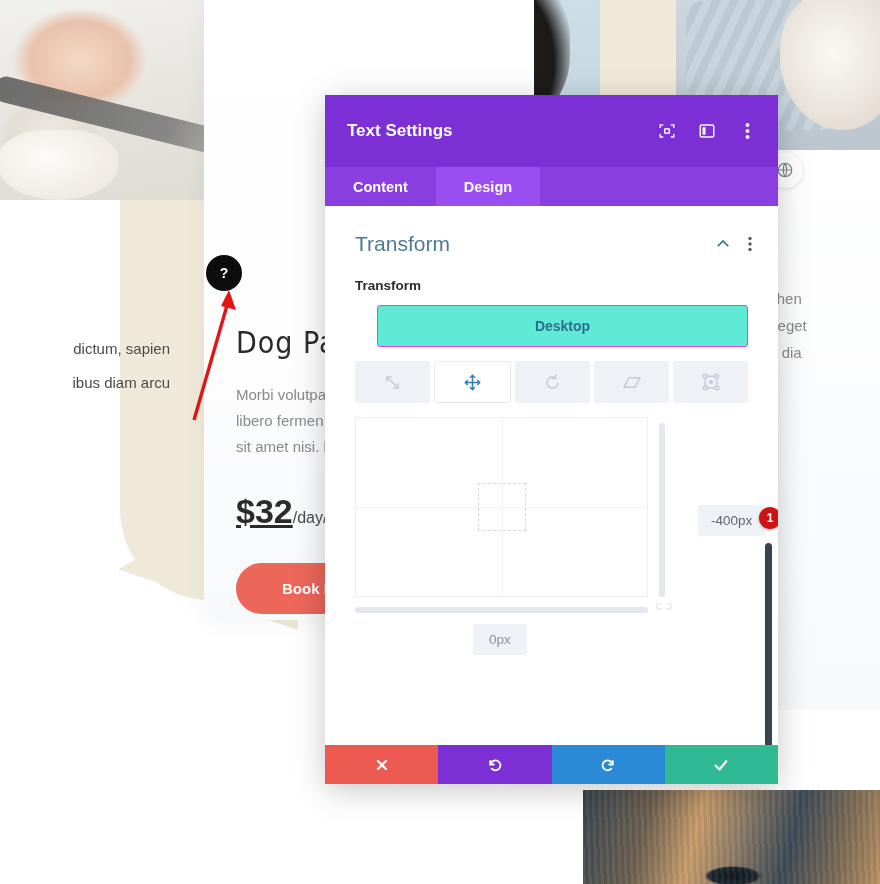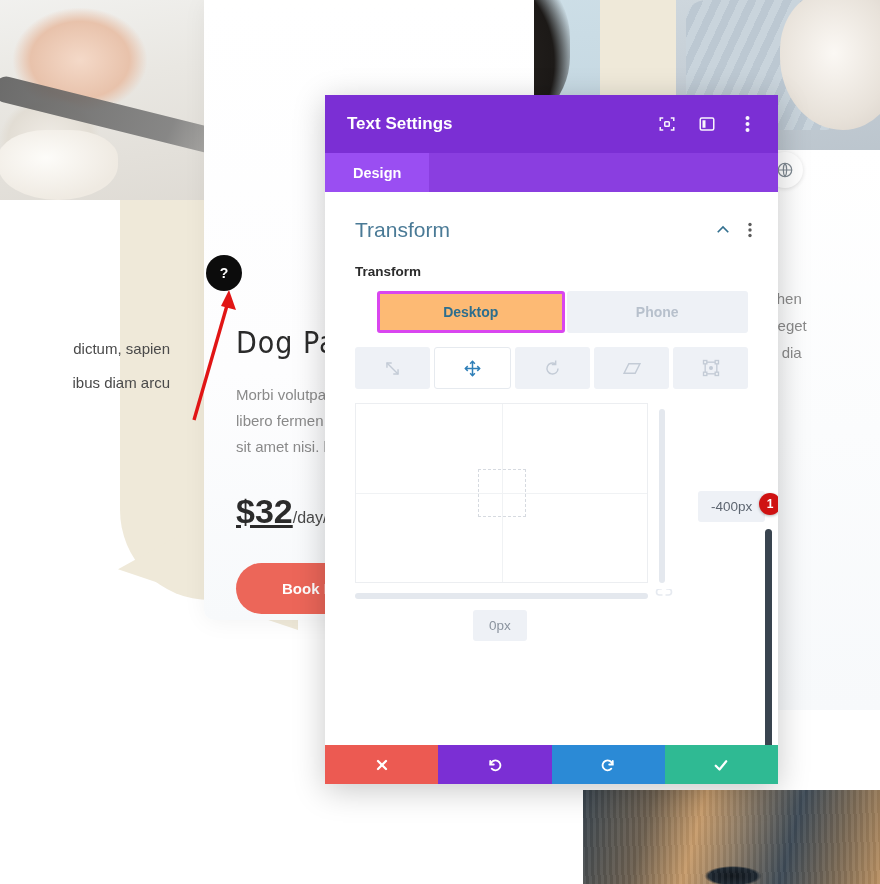--- a/index.html
+++ b/index.html
@@ -158,21 +158,21 @@
   }
   .red-arrow{ position:absolute; left:180px; top:280px; width:70px; height:145px; pointer-events:none; }
 
   
   .modal{
     position:absolute; left:325px; top:95px; width:453px; height:689px;
     background:#fff; box-shadow: 0 6px 30px rgba(0,0,0,.22);
     display:flex; flex-direction:column; overflow:hidden;
   }
   .modal-header{
-    height:58px; background:#7b2fd4; display:flex; align-items:center; padding:0 22px; flex:0 0 auto;
+    height:72px; background:#7b2fd4; display:flex; align-items:center; padding:0 22px; flex:0 0 auto;
   }
   .modal-title{ color:#fff; font-size:17px; font-weight:bold; flex:1; }
   .hdr-icons{ display:flex; align-items:center; gap:22px; }
   .hdr-icon{ width:18px; height:18px; opacity:.95; display:flex; align-items:center; justify-content:center; }
   .hdr-icon svg{ display:block; }
 
   .modal-tabs{ height:39px; background:#8a3ee0; display:flex; flex:0 0 auto; }
   .tab{
     display:flex; align-items:center; justify-content:center;
     color:#fff; font-size:14.5px; font-weight:bold; padding:0 28px;
@@ -189,21 +189,21 @@
   .sec-dots{ margin-left:16px; color:#5b5b5b; display:flex; align-items:center; }
 
   .field-label{ padding:22px 30px 0; font-size:13.5px; font-weight:bold; color:#2b2b2b; }
 
   .device-row{ display:flex; margin:12px 30px 0; gap:2px; }
   .device-btn{
     flex:1; height:42px; display:flex; align-items:center; justify-content:center;
     background:#eef1f6; color:#b7c0cc; font-size:14px; font-weight:bold;
     border-radius:3px;
   }
-  .device-btn.active{ background:#fdba74; color:#2c6e8e; border:3px solid #d946ef;margin-left:22px; }
+  .device-btn.active{ background:#5eead4; color:#2c6e8e; border:1px solid #d946ef;margin-left:22px; }
 
   .xform-row{ display:flex; margin:14px 30px 0; gap:4px; }
   .xform-btn{
     flex:1; height:42px; display:flex; align-items:center; justify-content:center;
     background:#eef1f6; border-radius:3px; color:#c3cbd6;
   }
   .xform-btn.active{ background:#fff; border:1px solid #e6eaef; color:#2f7fb8; }
 
   
   .grid-wrap{ position:relative; margin:14px 30px 0; height:215px; }
@@ -347,20 +347,21 @@
           <svg width="5" height="18" viewBox="0 0 5 18" fill="#fff">
             <circle cx="2.5" cy="3" r="2"></circle>
               <circle cx="2.5" cy="9" r="2"></circle>
               <circle cx="2.5" cy="15" r="2"></circle>
           </svg>
         </div>
       </div>
     </div>
 
     <div class="modal-tabs">
+      <div class="tab">Content</div>
       <div class="tab active">Design</div>
     </div>
 
     <div class="modal-body">
 
       <div class="section-head">
         <div class="section-title">Transform</div>
         <div class="sec-ico">
           <svg width="18" height="18" viewBox="0 0 24 24" fill="none" stroke="#33708f" stroke-width="2.2">
             <polyline points="5,15 12,8 19,15"></polyline>
@@ -372,21 +373,20 @@
               <circle cx="2" cy="8" r="1.7"></circle>
               <circle cx="2" cy="13.5" r="1.7"></circle>
           </svg>
         </div>
       </div>
 
       <div class="field-label">Transform</div>
 
       <div class="device-row">
         <div class="device-btn active">Desktop</div>
-        <div class="device-btn">Phone</div>
       </div>
 
       <div class="xform-row">
         <div class="xform-btn">
           <svg width="19" height="19" viewBox="0 0 24 24" fill="none" stroke="currentColor" stroke-width="1.8">
             <line x1="5" y1="5" x2="19" y2="19"></line>
             <polyline points="5,11 5,5 11,5"></polyline>
               <polyline points="19,13 19,19 13,19"></polyline>
           </svg>
         </div>

